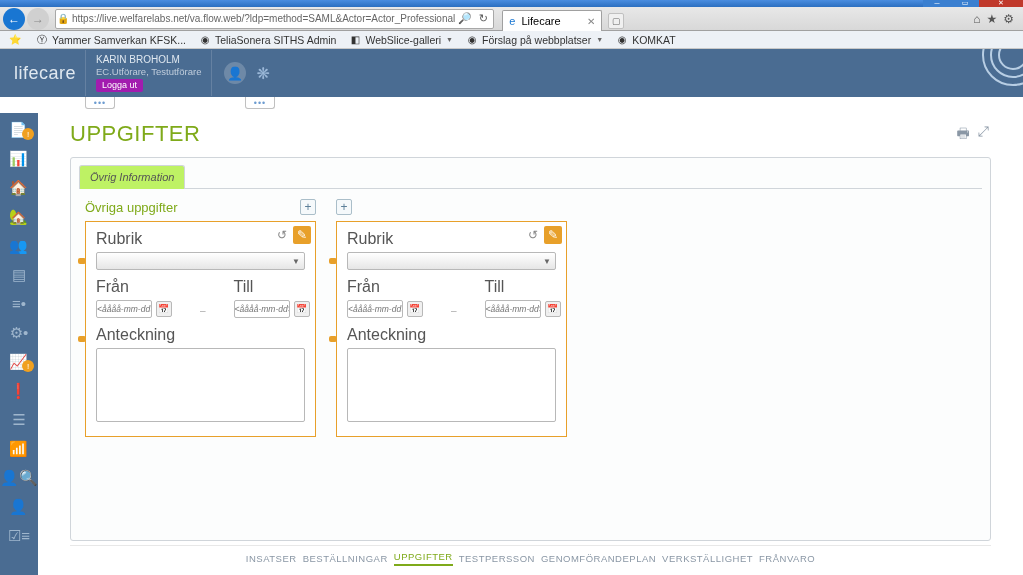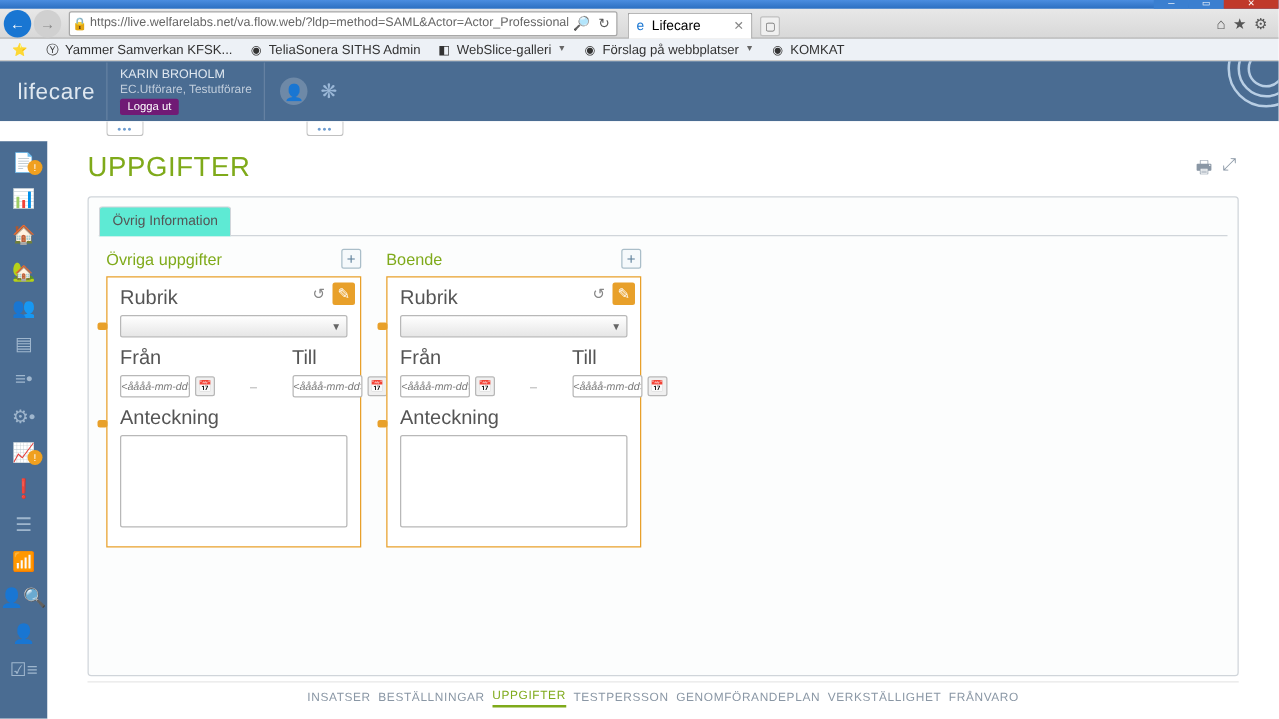--- a/index.html
+++ b/index.html
@@ -28,21 +28,21 @@
 .fav-item { display:flex; align-items:center; gap:3px; color:#333; cursor:pointer; padding:1px 3px;}
 .fav-item .fi-icon { width:14px; height:14px; display:inline-flex; align-items:center; justify-content:center; font-size:10px;}
 .dd-caret { font-size:7px; color:#666; margin-left:2px;}
 
 .app { height:526px; display:flex; flex-direction:column; }
 
 .app-header { height:48px; background:#4a6c92; display:flex; align-items:center; color:#e0e8f0; }
 .brand-box { width:85px; font-size:18px; font-weight:300; letter-spacing:.5px; padding-left:14px;}
 .user-box { padding:4px 10px; font-size:10px; line-height:1.2; border-left:1px solid rgba(255,255,255,.15); border-right:1px solid rgba(255,255,255,.15);}
 .user-sub { font-size:9.5px; color:#c0cddc;}
-.logout-btn { background:#701a75; color:#fff; font-size:9px; padding:1px 6px; border-radius:2px; margin-top:2px; display:inline-block; cursor:pointer;}
+.logout-btn { background:#a21caf; color:#fff; font-size:9px; padding:1px 6px; border-radius:2px; margin-top:2px; display:inline-block; cursor:pointer;}
 .patient-box { display:flex; align-items:center; gap:10px; padding:0 12px;}
 .patient-avatar { width:22px; height:22px; border-radius:50%; background:rgba(255,255,255,.2); display:flex; align-items:center; justify-content:center; font-size:13px;}
 .patient-info { font-size:11px; font-weight:bold;}
 .patient-sub { font-size:10px; font-weight:normal; color:#c8d4e2;}
 .flower-icon { color:#9bb8d8; font-size:16px;}
 .corner-decor { margin-left:auto; width:60px; height:48px; position:relative; overflow:hidden;}
 .corner-decor svg { position:absolute; right:-4px; top:-2px;}
 
 .overflow-row { height:16px; display:flex; padding-left:85px; gap:130px; background:#fff;}
 .overflow-btn { width:30px; height:12px; border:1px solid #c0c0c0; border-top:none; border-radius:0 0 3px 3px; display:flex; align-items:center; justify-content:center; color:#6d9cd0; font-size:9px; cursor:pointer; letter-spacing:1px;}
@@ -54,24 +54,24 @@
 .side-icon .badge { position:absolute; width:12px; height:12px; background:#f0a020; border-radius:50%; right:4px; bottom:4px; font-size:8px; color:#fff; display:flex; align-items:center; justify-content:center; }
 
 .main { flex:1; background:#fff; padding:8px 32px 4px 32px; display:flex; flex-direction:column; position:relative;}
 .page-title { color:#7faa1a; font-size:22px; font-weight:300; letter-spacing:.5px; margin-bottom:10px;}
 .title-tools { position:absolute; right:34px; top:10px; display:flex; gap:8px; color:#8a97a5; font-size:14px;}
 .title-tools span{cursor:pointer;}
 
 .outer-panel { flex:1; border:1px solid #d0d5da; border-radius:3px; background:#fcfdfd; padding:0; display:flex; flex-direction:column; overflow:hidden;}
 .tabset { display:flex; border-bottom:1px solid #d0d5da; margin:6px 8px 0 8px;}
 .tabset .tabi { padding:5px 10px 6px; font-size:11px; color:#6a7480; border:1px solid #d0d5da; border-bottom:none; border-radius:3px 3px 0 0; margin-right:2px; cursor:pointer; background:#f2f4f6; position:relative; top:1px;}
-.tabset .tabi.active { background:#5eead4; color:#555;}
+.tabset .tabi.active { background:#bef264; color:#555;font-style:italic;}
 
 .cards-row { display:flex; gap:20px; padding:10px 12px 16px 14px;}
-.card-col { width:204px;}
+.card-col { width:231px;}
 .card-head { display:flex; align-items:center; margin-bottom:6px;}
 .card-title { color:#7faa1a; font-size:13px; flex:1;}
 .card-plus { width:16px; height:16px; border:1px solid #aabec9; display:flex; align-items:center; justify-content:center; color:#5c7f99; font-size:12px; cursor:pointer; border-radius:2px; background:#f5f9fb;}
 .card { border:1px solid #e8a02a; background:#fff; padding:8px 10px 10px; position:relative;}
 .card-tools { position:absolute; right:4px; top:4px; display:flex; gap:2px;}
 .ctool { width:18px; height:18px; display:flex; align-items:center; justify-content:center; cursor:pointer; font-size:12px; border-radius:2px;}
 .ctool.undo { color:#888;}
 .ctool.edit { background:#e8a02a; color:#fff;}
 .card-lbl { font-size:16px; color:#555; margin-bottom:4px;}
 .card-dd { width:100%; height:18px; background:linear-gradient(to bottom,#fff,#e6e6e6); border:1px solid #b8b8b8; border-radius:2px; display:flex; align-items:center; justify-content:flex-end; padding-right:4px; font-size:8px; color:#666; cursor:pointer; margin-bottom:8px;}
@@ -242,21 +242,20 @@
             <span class="cal-icon">📅</span>
           </div>
         </div>
       </div>
       <div class="card-lbl">Anteckning</div>
       <textarea style=""></textarea>
     </div>
             </div>
             <div class="card-col">
     <div class="card-head">
-      <span class="card-title">Boende</span>
       <span class="card-plus">+</span>
     </div>
     <div class="card">
       <span class="flag" style="left:-8px; top:36px;"></span>
       <span class="flag" style="left:-8px; top:114px;"></span>
       <div class="card-tools">
         <span class="ctool undo">↺</span>
         <span class="ctool edit">✎</span>
       </div>
       <div class="card-lbl">Rubrik</div>

